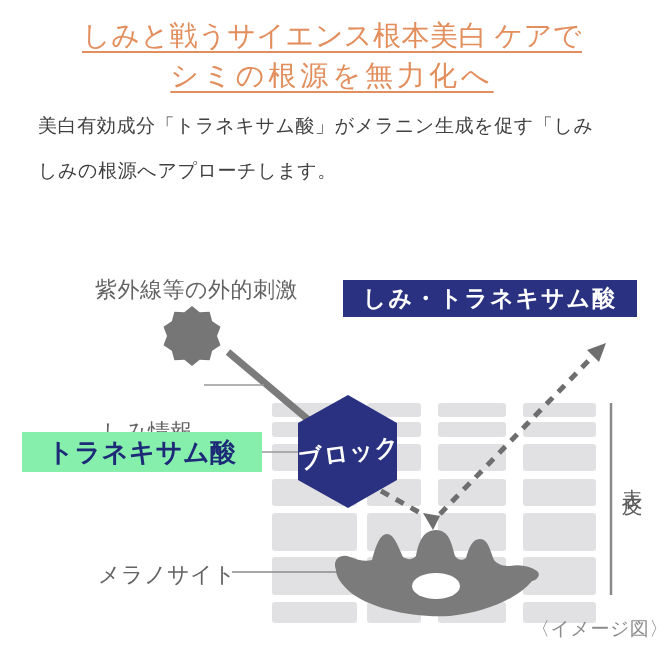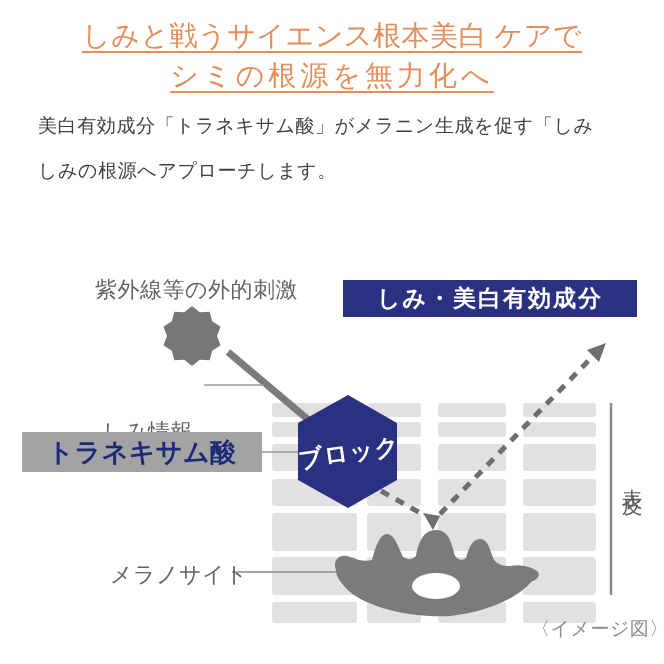--- a/index.html
+++ b/index.html
@@ -23,29 +23,29 @@
   .body-text{
     position:absolute;top:103px;left:38px;width:600px;
     color:#404040;font-size:19px;line-height:45px;letter-spacing:0.6px;
   }
   
   .diagram-svg{position:absolute;left:0;top:0;width:664px;height:664px;}
   
   .dlabel{position:absolute;color:#636363;font-size:22px;letter-spacing:0.5px;white-space:nowrap;}
   .uv-label{left:95px;top:275px;}
   .spot-label{left:102px;top:373px;margin-top:44px;}
-  .melano-label{left:110px;top:560px;}
+  .melano-label{left:98px;top:560px;}
   .prevent-box{
     position:absolute;left:343px;top:280px;width:294px;height:37px;
     background:#293180;display:flex;align-items:center;justify-content:center;
     color:#ffffff;font-weight:bold;font-size:23px;letter-spacing:2px;white-space:nowrap;
   }
   .tranexamic{
     position:absolute;left:22px;top:432px;width:240px;height:40px;
-    background:#a3a3a3;display:flex;align-items:center;justify-content:center;
+    background:#86efac;display:flex;align-items:center;justify-content:center;
     color:#1c2a78;font-weight:bold;font-size:26px;letter-spacing:0.5px;white-space:nowrap;
   }
   .block-text{
     position:absolute;left:298px;top:437px;width:100px;text-align:center;
     color:#ffffff;font-weight:bold;font-size:24px;letter-spacing:1px;
     transform:rotate(-8deg);white-space:nowrap;
   }
   .epidermis{
     position:absolute;left:618px;top:472px;writing-mode:vertical-rl;
     color:#5a5a5a;font-size:21px;letter-spacing:6px;white-space:nowrap;
@@ -137,21 +137,21 @@
 
     <line x1="440" y1="514" x2="594" y2="355" stroke="#6e6e6e" stroke-width="5" stroke-dasharray="9 8"></line>
     <polygon points="606,343 587,350 599,362" fill="#6e6e6e"></polygon>
 
     <line x1="611" y1="403" x2="611" y2="595" stroke="#8a8a8a" stroke-width="2.5"></line>
   </svg>
 
   <div class="dlabel uv-label">紫外線等の外的刺激</div>
   <div class="dlabel spot-label">しみ情報</div>
   <div class="prevent-box">
-    <span>しみ・美白有効成分</span>
+    <span>しみ・トラネキサム酸</span>
   </div>
   <div class="tranexamic">
     <span>トラネキサム酸</span>
   </div>
   <div class="block-text">ブロック</div>
   <div class="dlabel melano-label">メラノサイト</div>
   <div class="epidermis">表皮</div>
   <div class="caption">〈イメージ図〉</div>
 
 </div>

